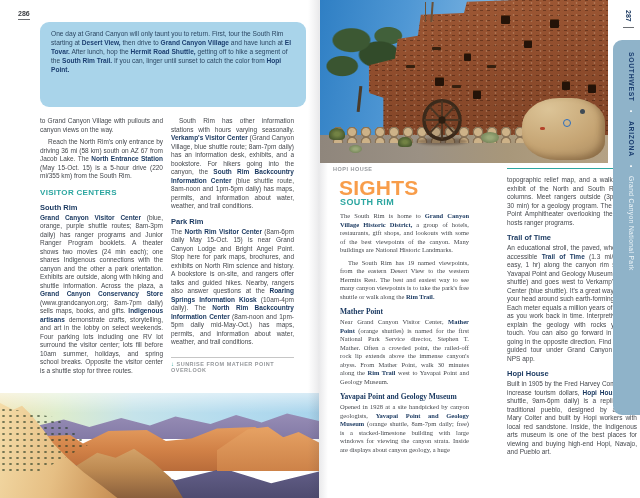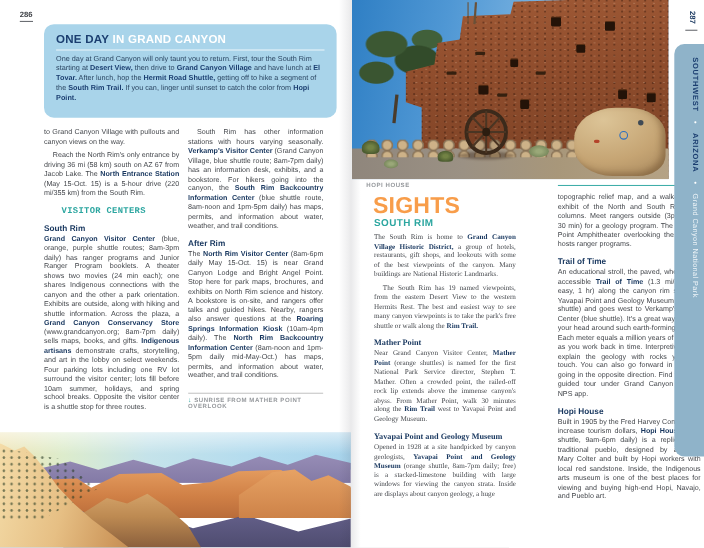--- a/index.html
+++ b/index.html
@@ -4,21 +4,21 @@
 <style>
   html,body{margin:0;padding:0;background:#e8e8e8;}
   .spread{position:relative;width:640px;height:498px;background:#ffffff;overflow:hidden;
           font-family:"Liberation Sans",sans-serif;}
 
   
   .body-p{font-size:6.5px;line-height:1.31;color:#45484d;text-align:justify;margin:0 0 4px 0;}
   .bold{font-weight:bold;}
   .body-p .bold{color:#17365e;}
   .indent{text-indent:8px;}
-  .teal-head{font-size:8px;font-weight:bold;color:#2ca6a0;letter-spacing:0.3px;margin:7px 0 3px 16px;font-family:Liberation Mono, monospace;}
+  .teal-head{font-size:8px;font-weight:bold;color:#2ca6a0;letter-spacing:0.3px;margin:7px 0 3px 0;}
   .navy-sub{font-size:7.5px;font-weight:bold;color:#17365e;margin:6px 0 2px 0;}
   .photo-cap{font-size:5.5px;letter-spacing:0.5px;color:#95989c;font-weight:bold;}
 
   
   .pagenum-left{position:absolute;left:18px;top:10px;font-size:7px;font-weight:bold;color:#3c3f44;
                 border-bottom:1px solid #6b6e73;padding-bottom:2px;}
   .pagenum-right{position:absolute;right:8px;top:10px;writing-mode:vertical-rl;
                  font-size:7px;font-weight:bold;color:#17365e;}
   .pagenum-right-rule{position:absolute;right:6px;top:27px;width:11px;height:1px;background:#6b6e73;}
 
@@ -131,37 +131,34 @@
     clip-path:polygon(0 0,42% 16%,68% 56%,28% 100%,0 100%);}
 </style>
 </head>
 <body>
 
 <div class="spread">
 
   <div class="pagenum-left">286</div>
 
   <div class="one-day-box">
-    <div class="odb-title">
-      <span class="odb-lead">ONE DAY</span><span class="odb-rest">IN GRAND CANYON</span>
-    </div>
     <div class="odb-body"><span>One day at Grand Canyon will only taunt you to return. First, tour the South Rim starting at </span><span class="bold">Desert View,</span><span> then drive to </span><span class="bold">Grand Canyon Village</span><span> and have lunch at </span><span class="bold">El Tovar.</span><span> After lunch, hop the </span><span class="bold">Hermit Road Shuttle,</span><span> getting off to hike a segment of the </span><span class="bold">South Rim Trail.</span><span> If you can, linger until sunset to catch the color from </span><span class="bold">Hopi Point.</span></div>
   </div>
 
   <div class="lcol1">
     <p class="body-p"><span>to Grand Canyon Village with pullouts and canyon views on the way.</span></p>
     <p class="body-p indent"><span>Reach the North Rim's only entrance by driving 36 mi (58 km) south on AZ 67 from Jacob Lake. The </span><span class="bold">North Entrance Station</span><span> (May 15-Oct. 15) is a 5-hour drive (220 mi/355 km) from the South Rim.</span></p>
     <h3 class="teal-head">VISITOR CENTERS</h3>
     <h4 class="navy-sub">South Rim</h4>
     <p class="body-p"><span class="bold">Grand Canyon Visitor Center</span><span> (blue, orange, purple shuttle routes; 8am-3pm daily) has ranger programs and Junior Ranger Program booklets. A theater shows two movies (24 min each); one shares Indigenous connections with the canyon and the other a park orientation. Exhibits are outside, along with hiking and shuttle information. Across the plaza, a </span><span class="bold">Grand Canyon Conservancy Store</span><span> (www.grandcanyon.org; 8am-7pm daily) sells maps, books, and gifts. </span><span class="bold">Indigenous artisans</span><span> demonstrate crafts, storytelling, and art in the lobby on select weekends. Four parking lots including one RV lot surround the visitor center; lots fill before 10am summer, holidays, and spring school breaks. Opposite the visitor center is a shuttle stop for three routes.</span></p>
   </div>
 
   <div class="lcol2">
     <p class="body-p indent"><span>South Rim has other information stations with hours varying seasonally. </span><span class="bold">Verkamp's Visitor Center</span><span> (Grand Canyon Village, blue shuttle route; 8am-7pm daily) has an information desk, exhibits, and a bookstore. For hikers going into the canyon, the </span><span class="bold">South Rim Backcountry Information Center</span><span> (blue shuttle route, 8am-noon and 1pm-5pm daily) has maps, permits, and information about water, weather, and trail conditions.</span></p>
-    <h4 class="navy-sub">After Rim</h4>
+    <h4 class="navy-sub">Park Rim</h4>
     <p class="body-p"><span>The </span><span class="bold">North Rim Visitor Center</span><span> (8am-6pm daily May 15-Oct. 15) is near Grand Canyon Lodge and Bright Angel Point. Stop here for park maps, brochures, and exhibits on North Rim science and history. A bookstore is on-site, and rangers offer talks and guided hikes. Nearby, rangers also answer questions at the </span><span class="bold">Roaring Springs Information Kiosk</span><span> (10am-4pm daily). The </span><span class="bold">North Rim Backcountry Information Center</span><span> (8am-noon and 1pm-5pm daily mid-May-Oct.) has maps, permits, and information about water, weather, and trail conditions.</span></p>
     <div class="credit photo-cap">
       <span class="arrow">↓</span><span>SUNRISE FROM MATHER POINT OVERLOOK</span>
     </div>
   </div>
 
   <div class="canyon-photo">
     <div class="cp-sky"></div>
     <div class="cp-sky-haze"></div>
     <div class="cp-far"></div>

